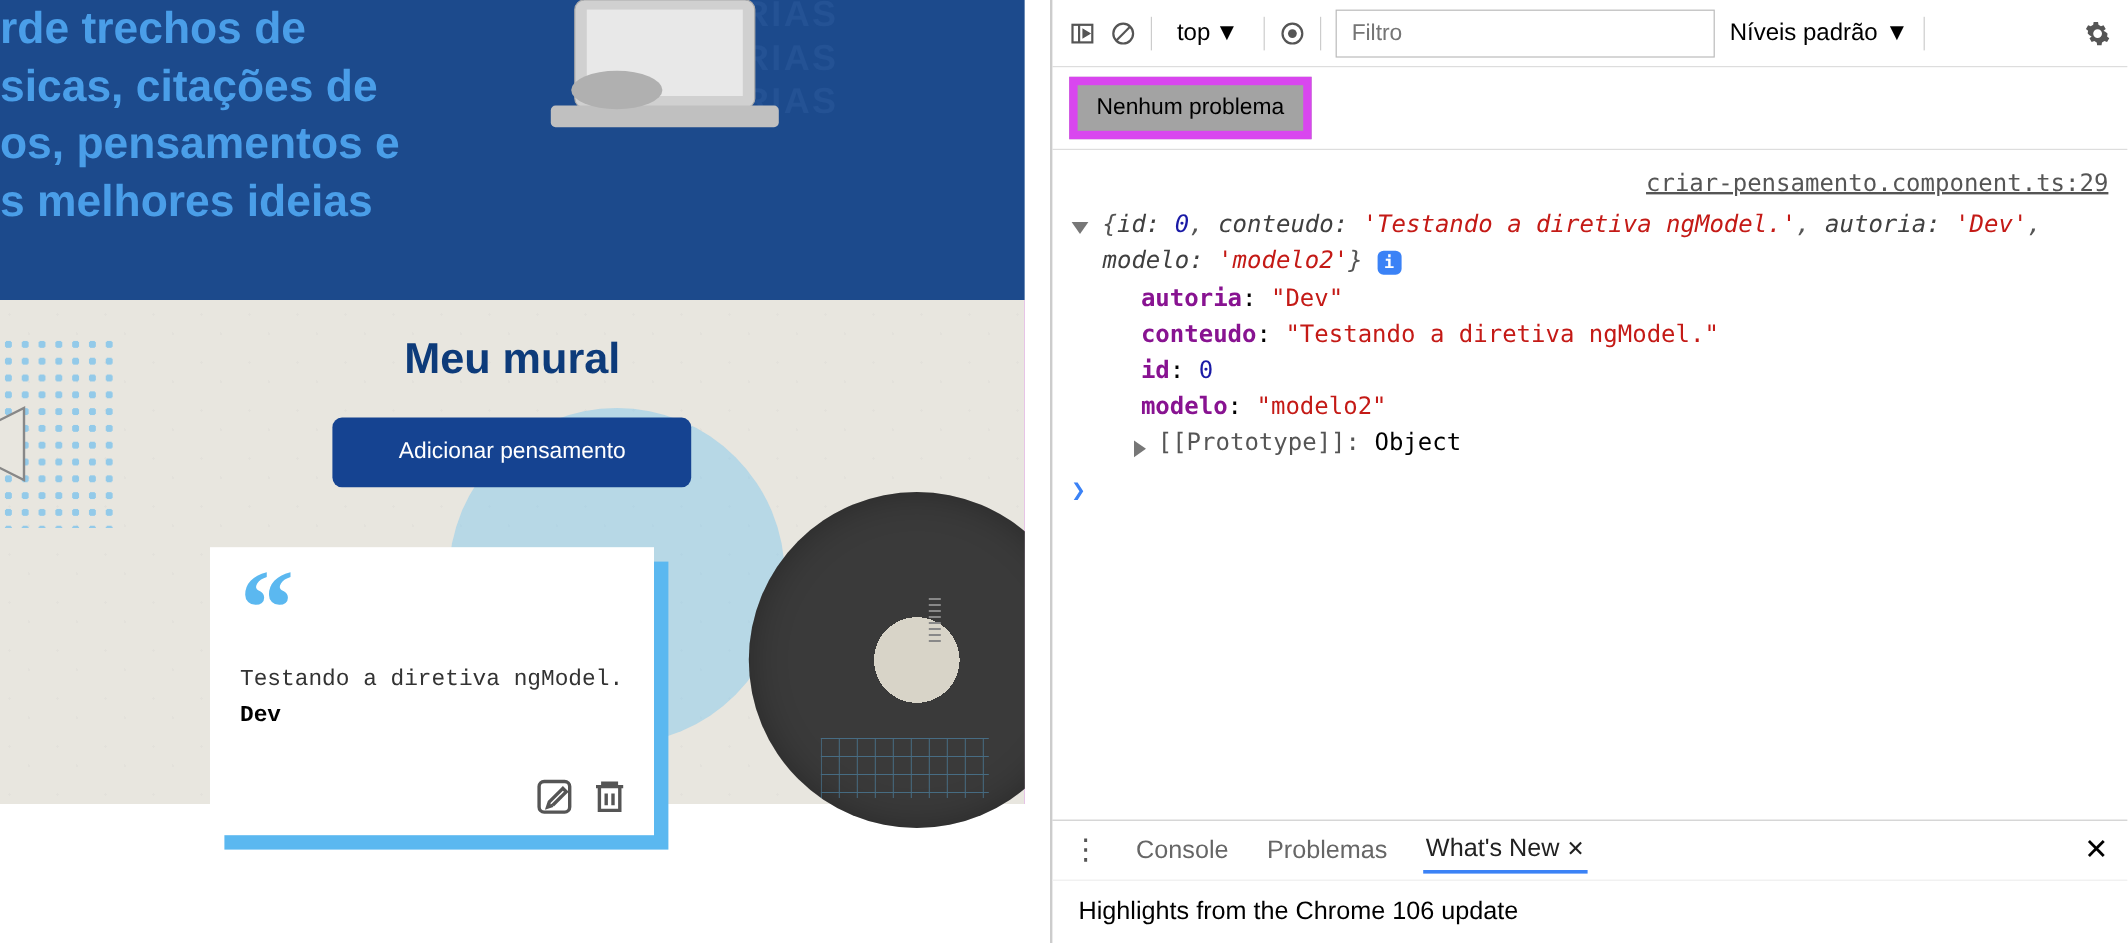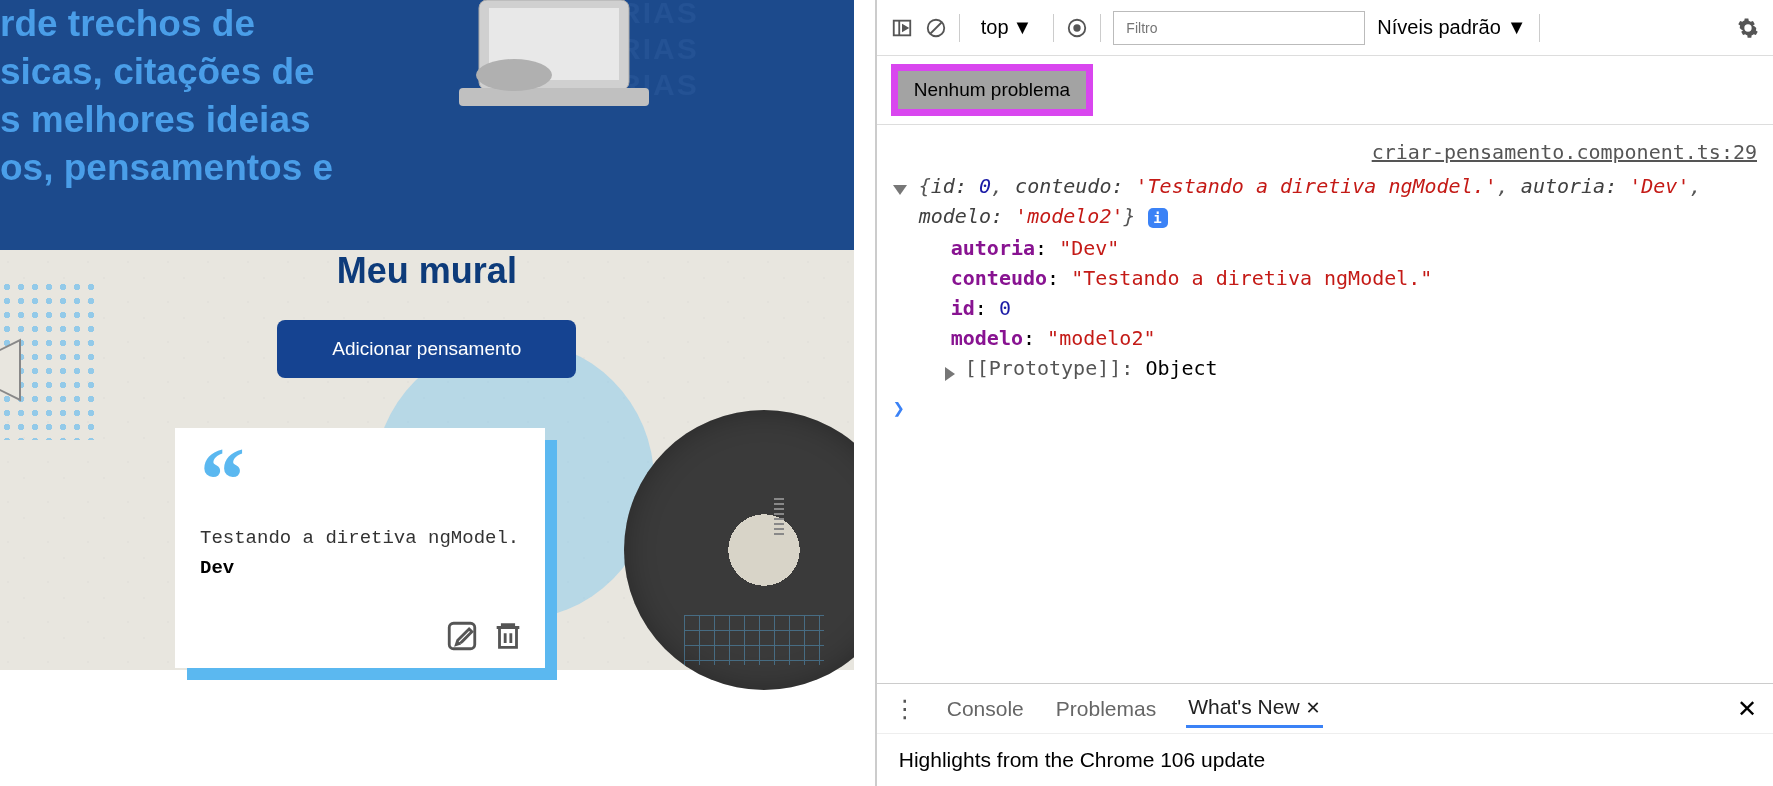--- a/index.html
+++ b/index.html
@@ -7,21 +7,21 @@
     
     
     .app-panel { width: 864px; height: 100%; position: relative; overflow: hidden; }
     
     .hero { background: #1c4a8c; height: 250px; position: relative; color: #64b5f6; padding: 0 0 0 0; }
     .hero-text { font-size: 37px; font-weight: bold; line-height: 1.3; color: #4a9ee8; padding-left: 0; }
     .laptop-deco { position: absolute; right: 180px; top: 0; width: 240px; height: 110px; }
     .phone-deco { position: absolute; right: 300px; top: 55px; width: 80px; height: 40px; }
     .memorias-bg { position: absolute; right: 155px; top: -5px; font-size: 30px; font-weight: bold; color: #2c5a9c; letter-spacing: 2px; line-height: 1.2; opacity: 0.5; }
     
-    .content-area { background: #d946ef; height: 420px; position: relative; }
+    .content-area { background: #d946ef; height: 420px; position: relative; padding-top: 28px; }
     .paper-texture { position: absolute; inset: 0; background: #e8e6df; background-image: radial-gradient(circle at 20% 30%, rgba(0,0,0,0.02) 1px, transparent 1px), radial-gradient(circle at 60% 70%, rgba(0,0,0,0.02) 1px, transparent 1px); background-size: 40px 40px; }
     
     .megaphone-deco { position: absolute; left: -30px; top: 60px; width: 120px; height: 120px; }
     .blue-dots { position: absolute; background-image: radial-gradient(#5bb8f0 3px, transparent 3px); background-size: 14px 14px; opacity: 0.6; }
     .blue-dots.left { left: 0px; top: 30px; width: 100px; height: 160px; }
     
     .blue-circle { position: absolute; right: 200px; top: 90px; width: 280px; height: 280px; border-radius: 50%; background: #85c9ed; opacity: 0.5; }
     .record-disc { position: absolute; right: -50px; top: 160px; width: 280px; height: 280px; border-radius: 50%; background: radial-gradient(circle, #d8d4c8 0 18%, #3a3a3a 18% 100%); box-shadow: inset 0 0 30px rgba(0,0,0,0.3); }
     .record-lines { position: absolute; right: 70px; top: 248px; width: 10px; height: 40px; background: repeating-linear-gradient(to bottom, #888 0 2px, transparent 2px 5px); }
     
@@ -39,21 +39,21 @@
     
     .grid-deco { position: absolute; right: 30px; bottom: 5px; width: 140px; height: 50px; background-image: linear-gradient(#5bb8f0 1px, transparent 1px), linear-gradient(90deg, #5bb8f0 1px, transparent 1px); background-size: 15px 15px; opacity: 0.4; }
     
     
     .devtools { width: 909px; height: 100%; border-left: 2px solid #ccc; background: #fff; display: flex; flex-direction: column; font-size: 17px; margin-left: 21px; }
     
     .dt-toolbar { display: flex; align-items: center; gap: 12px; padding: 8px 14px; border-bottom: 1px solid #ddd; height: 56px; }
     .dt-toolbar svg { width: 22px; height: 22px; }
     .dt-context { border: 1px solid transparent; padding: 4px 8px; display: flex; align-items: center; gap: 4px; font-size: 20px; }
     .dt-divider { width: 1px; height: 28px; background: #ccc; }
-    .dt-filter { border: 1px solid #bbb; padding: 8px 12px; width: 252px; font-size: 14px; }
+    .dt-filter { border: 1px solid #bbb; padding: 8px 12px; width: 316px; font-size: 19px; }
     .dt-levels { display: flex; align-items: center; gap: 6px; font-size: 20px; }
     .dt-gear { margin-left: auto; }
     
     .dt-issues { padding: 8px 14px; border-bottom: 1px solid #ddd; }
     .dt-issues-btn { border: 7px solid #d946ef; background: #a3a3a3; padding: 8px 16px; font-size: 19px; }
     
     .console-body { flex: 1; padding: 12px 16px; font-family: Menlo, Consolas, monospace; font-size: 20px; line-height: 1.5; position: relative; overflow: auto; }
     .log-source { text-align: right; text-decoration: underline; color: #555; margin-bottom: 4px; }
     .log-entry { position: relative; padding-left: 26px; }
     .expand-arrow { position: absolute; left: 0; top: 2px; cursor: pointer; }
@@ -97,22 +97,22 @@
         <rect x="45" y="0" width="150" height="90" rx="8" fill="#d0d0d0" stroke="#aaa"></rect>
         <rect x="55" y="8" width="130" height="72" fill="#e8e8e8"></rect>
         <rect x="25" y="88" width="190" height="18" rx="4" fill="#c0c0c0"></rect>
       </svg>
     <svg class="phone-deco" viewBox="0 0 80 40">
         <ellipse cx="40" cy="20" rx="38" ry="16" fill="#b0b0b0"></ellipse>
       </svg>
     <div class="hero-text">
       <div>rde trechos de</div>
       <div>sicas, citações de</div>
+      <div>os, pensamentos e</div>
       <div>s melhores ideias</div>
-      <div>os, pensamentos e</div>
     </div>
   </div>
 
   <div class="content-area">
     <div class="paper-texture"></div>
     <div class="blue-dots left"></div>
     <svg class="megaphone-deco" viewBox="0 0 120 120">
         <path d="M10 50 L50 30 L50 90 L10 70 Z" fill="#e8e6df" stroke="#888" stroke-width="2"></path>
         <circle cx="10" cy="60" r="16" fill="#ddd" stroke="#888"></circle>
       </svg>

